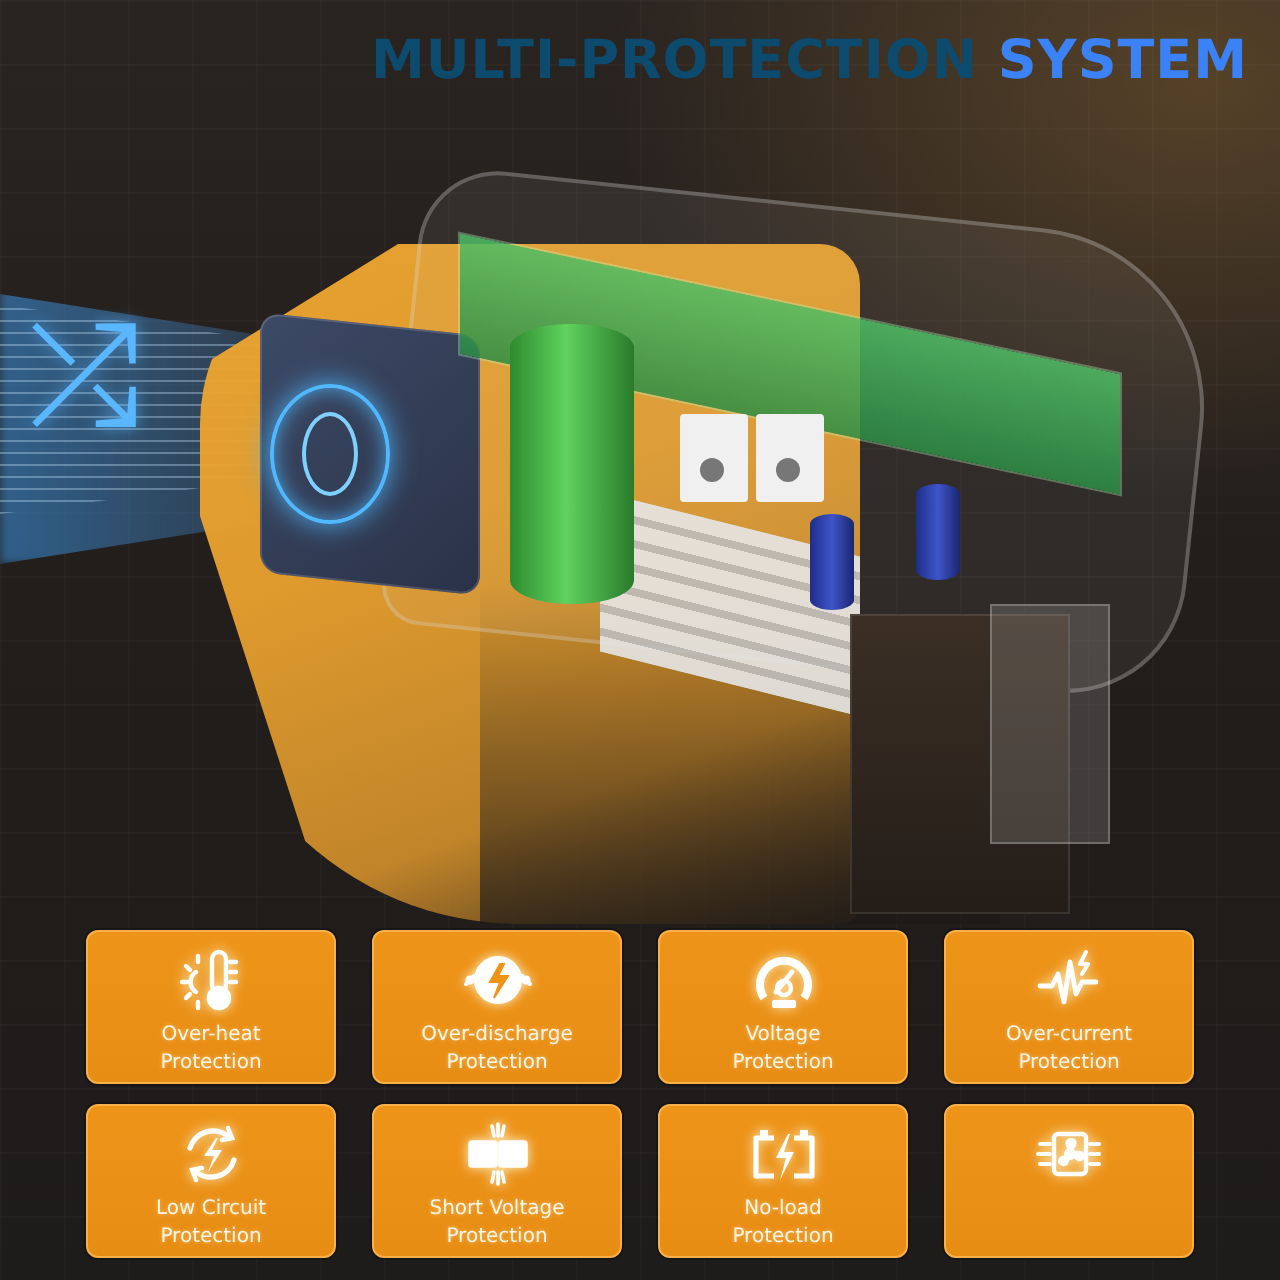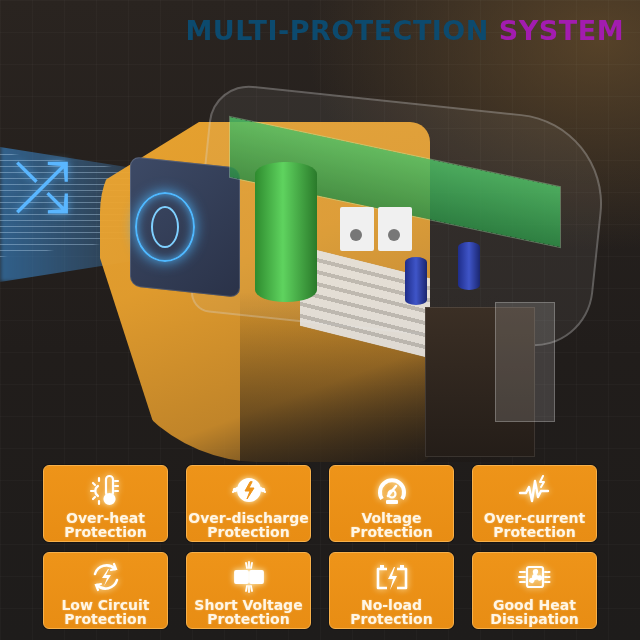--- a/index.html
+++ b/index.html
@@ -27,21 +27,21 @@
       top: 12px;
       text-align: right;
       font-family: "DejaVu Sans", sans-serif;
       font-weight: bold;
       font-size: 27px;
       letter-spacing: 0.5px;
       line-height: 37px;
       text-transform: uppercase;
     }
     .headline .accent { color: #0c4a6e; }
-    .headline .white { color: #a21caf; }
+    .headline .white { color: #3b82f6; }
 
     
     .product {
       position: absolute;
       left: 0; top: 92px;
       width: 640px; height: 370px;
     }
     .airflow {
       position: absolute;
       left: 0; top: 40px;
@@ -195,22 +195,22 @@
     }
     .tile .icon {
       width: 36px; height: 36px;
       display: flex; align-items: center; justify-content: center;
       filter: drop-shadow(0 0 3px rgba(255,255,220,0.9));
     }
     .tile .icon svg { width: 34px; height: 34px; }
     .tile .label {
       margin-top: 3px;
       font-family: "DejaVu Sans", sans-serif;
-      font-weight: bold;
-      font-size: 14px;
+      font-weight: normal;
+      font-size: 10px;
       line-height: 14px;
       text-align: center;
       color: #fff6e6;
       text-shadow: 0 0 2px rgba(255,240,200,0.5);
     }
   </style>
 </head>
 <body>
 
 <div class="grid-bg"></div>
@@ -370,19 +370,15 @@
         <path d="M19 17 Q24 15 23 19 Q21 21 19 17 Z" fill="#fff"></path>
         <path d="M16 19 Q15 24 12 21 Q12 18 16 19 Z" fill="#fff"></path>
         <line x1="2" y1="12" x2="7" y2="12"></line>
           <line x1="1" y1="17" x2="7" y2="17"></line>
           <line x1="2" y1="22" x2="7" y2="22"></line>
         <line x1="27" y1="12" x2="32" y2="12" stroke-dasharray="1.5 1.5"></line>
           <line x1="27" y1="17" x2="33" y2="17" stroke-dasharray="1.5 1.5"></line>
           <line x1="27" y1="22" x2="32" y2="22" stroke-dasharray="1.5 1.5"></line>
       </svg>
     </span>
-    <span class="label">
-      <span>Good Heat</span><br>
-      <span>Dissipation</span>
-    </span>
   </div>
 
 </div>
 
 </body></html>

